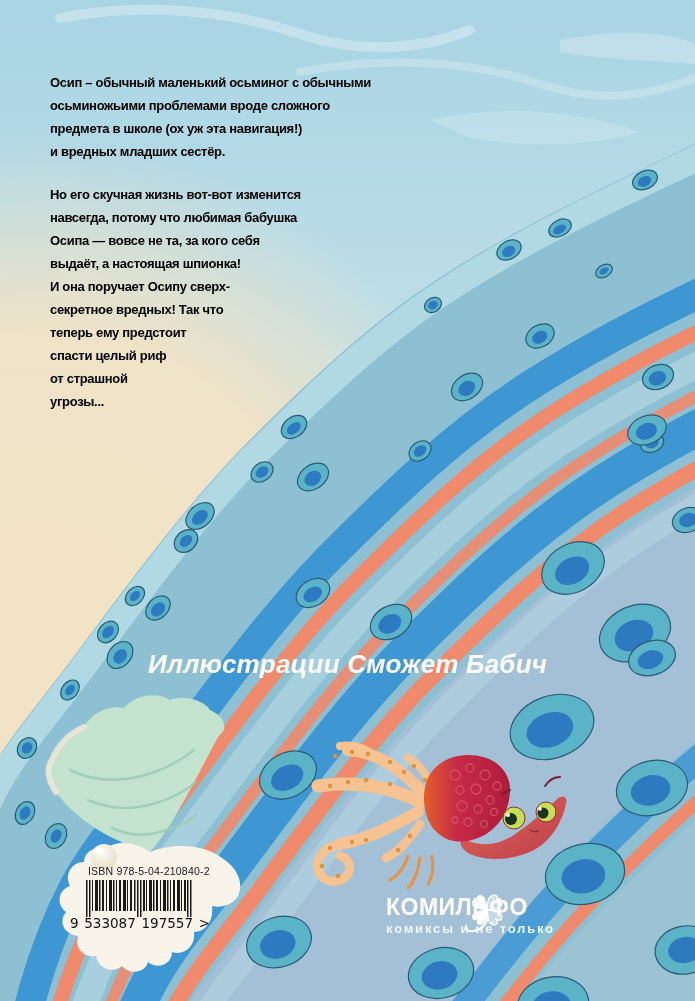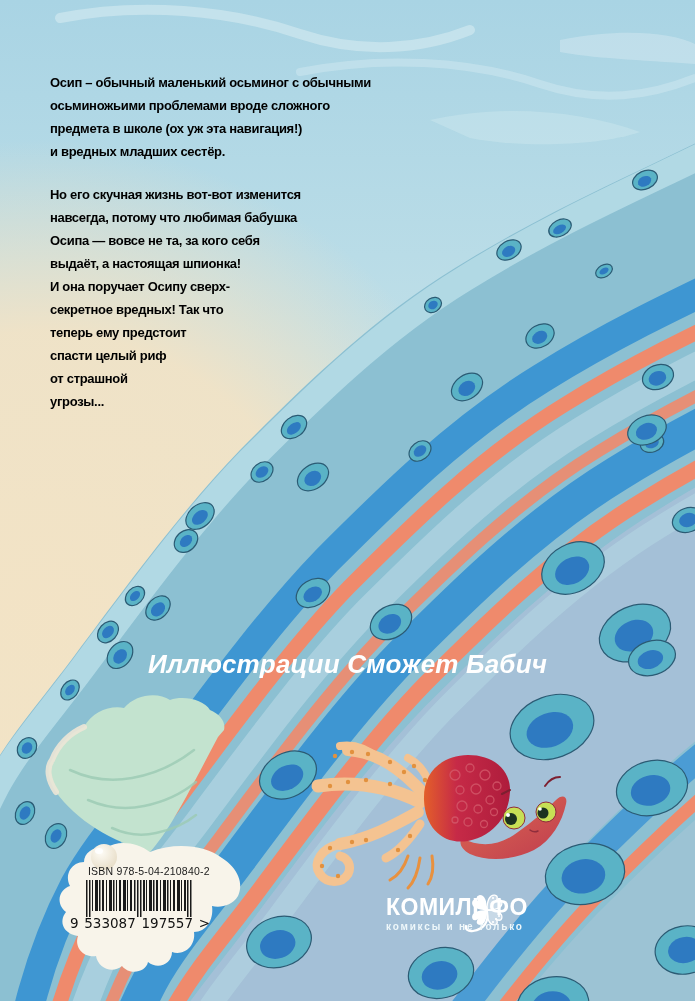--- a/index.html
+++ b/index.html
@@ -26,21 +26,21 @@
     color:#1a1a1a;font-size:10.5px;letter-spacing:0.2px;font-weight:normal;
   }
   .barcode-bars{position:absolute;left:86px;top:880px;}
   .barcode-digits{
     position:absolute;left:70px;top:915px;width:140px;
     display:flex;justify-content:space-between;
     color:#111;font-size:13.5px;font-family:"DejaVu Sans",sans-serif;
   }
   .publisher{position:absolute;left:346px;top:895px;width:180px;color:#fff;margin-left:40px;}
   .publisher-name{font-weight:bold;font-size:23px;letter-spacing:0.5px;line-height:24px;}
-  .publisher-tagline{font-size:10px;letter-spacing:1.8px;margin-top:2px;color:#eef7fa;font-weight:bold;}
+  .publisher-tagline{font-size:13px;letter-spacing:1.8px;margin-top:2px;color:#eef7fa;font-weight:bold;}
 </style>
 </head>
 <body>
 
 <div class="cover">
 
   <svg class="illustration" width="695" height="1001" viewBox="0 0 695 1001">
     <defs>
       <linearGradient id="skyG" x1="0" y1="0" x2="0" y2="1">
         <stop offset="0" stop-color="#a9d4e4"></stop>

